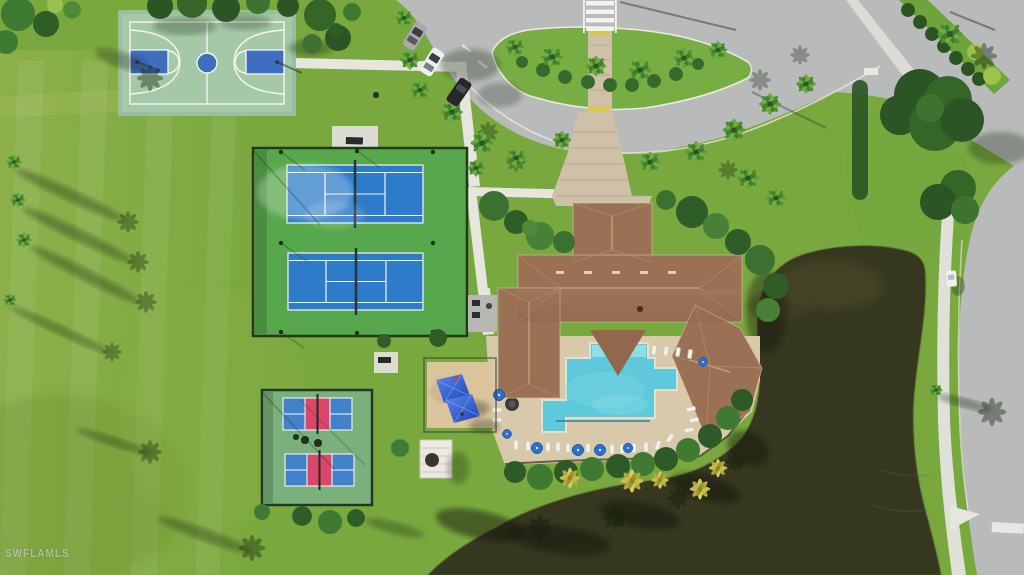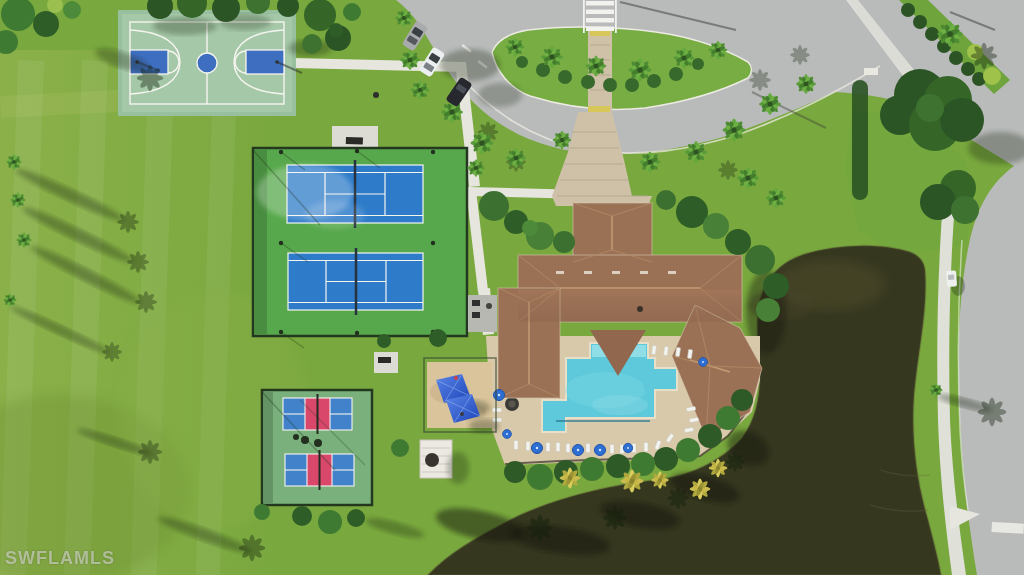--- a/index.html
+++ b/index.html
@@ -1,18 +1,18 @@
 <!DOCTYPE html>
 <html><head>
 <meta charset="utf-8">
 <style>
   html,body{margin:0;padding:0;background:#222;}
   .stage{position:relative;width:1024px;height:575px;overflow:hidden;font-family:"Liberation Sans",sans-serif;}
   .stage svg{position:absolute;left:0;top:0;display:block;}
-  .watermark{position:absolute;left:5px;top:548px;font-size:18px;font-weight:bold;letter-spacing:1px;
+  .watermark{position:absolute;left:5px;top:548px;font-size:10px;font-weight:bold;letter-spacing:1px;
     color:rgba(235,235,235,.55);text-shadow:0 0 2px rgba(0,0,0,.25);user-select:none;}
 </style>
 </head>
 <body>
 
 <div class="stage">
 <svg width="1024" height="575" viewBox="0 0 1024 575">
 <defs>
   <g id="palm">
     <ellipse rx="11" ry="3" fill="#579a38"></ellipse>

